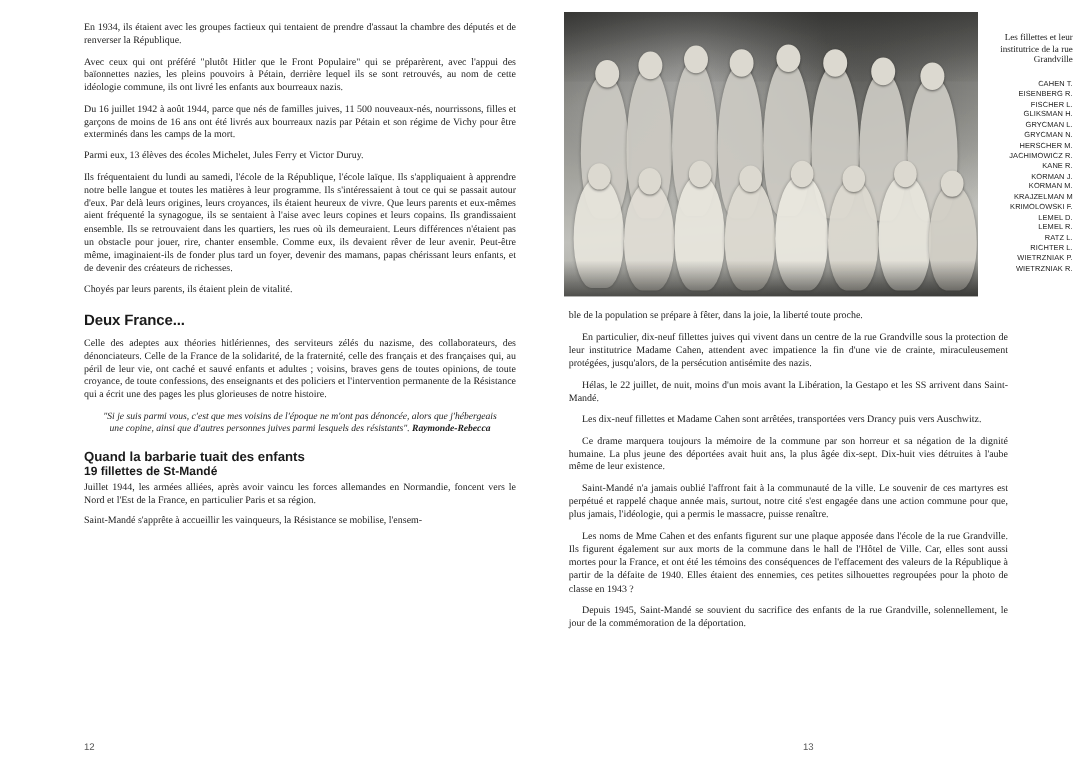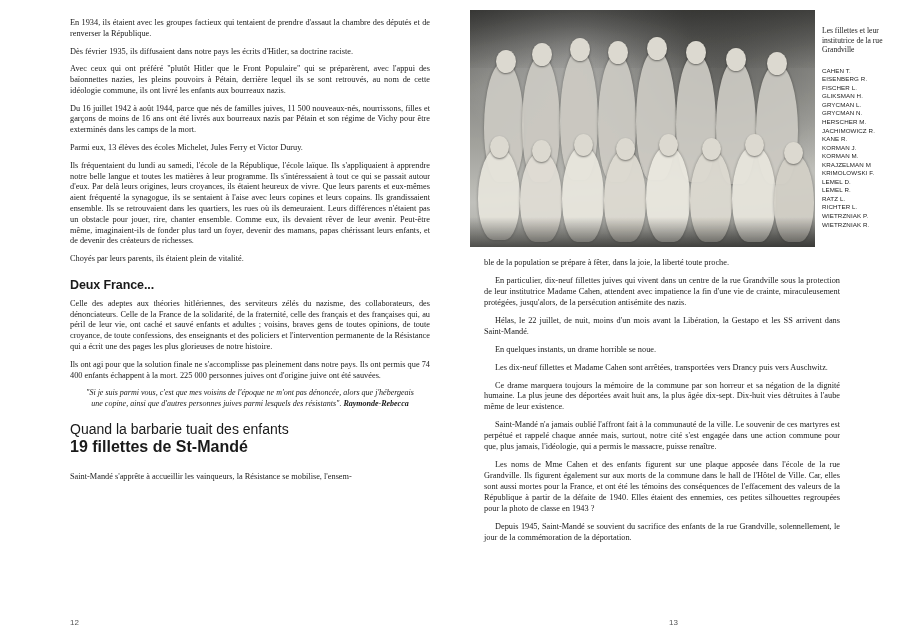--- a/index.html
+++ b/index.html
@@ -37,43 +37,43 @@
   p {
     margin: 0 0 7px 0;
     font-size: 8.3px;
     line-height: 1.30;
     text-align: justify;
     text-indent: 0;
   }
   .col-right p {
     font-size: 8.3px;
     line-height: 1.32;
-    margin: 0 0 7px 14px;
+    margin: 0 0 7px 4px;
   }
   .indent {
     text-indent: 11px;
   }
   h2.section {
     font-family: "Liberation Sans", sans-serif;
     font-size: 12.5px;
     font-weight: bold;
     margin: 13px 0 7px 0;
     letter-spacing: -0.1px;
   }
   h3.sub {
     font-family: "Liberation Sans", sans-serif;
-    font-size: 14px;
-    font-weight: normal;
+    font-size: 11px;
+    font-weight: bold;
     margin: 12px 0 1px 0;
   }
   h4.sub2 {
     font-family: "Liberation Sans", sans-serif;
-    font-size: 16px;
-    font-weight: bold;
-    margin: 0 0 16px 0;
+    font-size: 10px;
+    font-weight: bold;
+    margin: 0 0 2px 0;
   }
   .quote {
     font-style: italic;
     font-size: 8px;
     line-height: 1.30;
     text-align: center;
     margin: 6px 14px 8px 14px;
   }
   .quote .attrib {
     font-style: italic;
@@ -117,20 +117,21 @@
     position: absolute;
     left: 0; right: 0;
     background: linear-gradient(180deg, rgba(40,40,38,0.55), rgba(40,40,38,0.05));
   }
   
   .caption {
     position: absolute;
     left: 822px;
     top: 26px;
     width: 72px;
+    text-align: right;
   }
   .caption .title {
     font-family: "Liberation Serif", serif;
     font-size: 7.6px;
     line-height: 1.26;
     margin-bottom: 12px;
   }
   .caption .names {
     font-family: "Liberation Sans", sans-serif;
     font-size: 6.2px;
@@ -148,39 +149,38 @@
   .folio-left { left: 70px; }
   .folio-right { right: 58px; }
 </style>
 </head>
 <body>
 
 <div class="page">
 
   <div class="col-left">
     <p class="p">En 1934, ils étaient avec les groupes factieux qui tentaient de prendre d'assaut la chambre des députés et de renverser la République.</p>
-    <p class="p">Dès février 1935, ils diffusaient dans notre pays les écrits d'Hitler, sa doctrine raciste.</p>
     <p class="p">Avec ceux qui ont préféré "plutôt Hitler que le Front Populaire" qui se préparèrent, avec l'appui des baïonnettes nazies, les pleins pouvoirs à Pétain, derrière lequel ils se sont retrouvés, au nom de cette idéologie commune, ils ont livré les enfants aux bourreaux nazis.</p>
     <p class="p">Du 16 juillet 1942 à août 1944, parce que nés de familles juives, 11 500 nouveaux-nés, nourrissons, filles et garçons de moins de 16 ans ont été livrés aux bourreaux nazis par Pétain et son régime de Vichy pour être exterminés dans les camps de la mort.</p>
     <p class="p">Parmi eux, 13 élèves des écoles Michelet, Jules Ferry et Victor Duruy.</p>
     <p class="p">Ils fréquentaient du lundi au samedi, l'école de la République, l'école laïque. Ils s'appliquaient à apprendre notre belle langue et toutes les matières à leur programme. Ils s'intéressaient à tout ce qui se passait autour d'eux. Par delà leurs origines, leurs croyances, ils étaient heureux de vivre. Que leurs parents et eux-mêmes aient fréquenté la synagogue, ils se sentaient à l'aise avec leurs copines et leurs copains. Ils grandissaient ensemble. Ils se retrouvaient dans les quartiers, les rues où ils demeuraient. Leurs différences n'étaient pas un obstacle pour jouer, rire, chanter ensemble. Comme eux, ils devaient rêver de leur avenir. Peut-être même, imaginaient-ils de fonder plus tard un foyer, devenir des mamans, papas chérissant leurs enfants, et de devenir des créateurs de richesses.</p>
     <p class="p">Choyés par leurs parents, ils étaient plein de vitalité.</p>
 
     <h2 class="section">Deux France...</h2>
     <p class="p">Celle des adeptes aux théories hitlériennes, des serviteurs zélés du nazisme, des collaborateurs, des dénonciateurs. Celle de la France de la solidarité, de la fraternité, celle des français et des françaises qui, au péril de leur vie, ont caché et sauvé enfants et adultes ; voisins, braves gens de toutes opinions, de toute croyance, de toute confessions, des enseignants et des policiers et l'intervention permanente de la Résistance qui a écrit une des pages les plus glorieuses de notre histoire.</p>
-    <p class="p">Ils ont agi pour que la solution finale ne s'accomplisse pas pleinement dans notre pays. Ils ont permis que 74 400 enfants échappent à la mort. 225 000 personnes juives ont d'origine juive ont été sauvées.</p>
 
     <div class="quote">
       <span>"Si je suis parmi vous, c'est que mes voisins de l'époque ne m'ont pas dénoncée, alors que j'hébergeais une copine, ainsi que d'autres personnes juives parmi lesquels des résistants".</span>
       <span class="attrib">Raymonde-Rebecca</span>
     </div>
 
     <h3 class="sub">Quand la barbarie tuait des enfants</h3>
     <h4 class="sub2">19 fillettes de St-Mandé</h4>
 
+    <p class="p">Juillet 1944, les armées alliées, après avoir vaincu les forces allemandes en Normandie, foncent vers le Nord et l'Est de la France, en particulier Paris et sa région.</p>
     <p class="p">Saint-Mandé s'apprête à accueillir les vainqueurs, la Résistance se mobilise, l'ensem-</p>
   </div>
 
   <div class="photo-wrap">
     <div class="photo-inner">
       <div class="dark-band" style="top:0; height:58px;"></div>
 
       <div class="fig" style="left:14px;  top:52px;  width:40px; height:120px;"></div>
       <div class="fig" style="left:52px;  top:46px;  width:38px; height:126px;"></div>
       <div class="fig" style="left:90px;  top:40px;  width:38px; height:130px;"></div>
@@ -243,21 +243,20 @@
       <div>RICHTER L.</div>
       <div>WIETRZNIAK P.</div>
       <div>WIETRZNIAK R.</div>
     </div>
   </div>
 
   <div class="col-right" style="top:258px;">
     <p class="p">ble de la population se prépare à fêter, dans la joie, la liberté toute proche.</p>
     <p class="p indent">En particulier, dix-neuf fillettes juives qui vivent dans un centre de la rue Grandville sous la protection de leur institutrice Madame Cahen, attendent avec impatience la fin d'une vie de crainte, miraculeusement protégées, jusqu'alors, de la persécution antisémite des nazis.</p>
     <p class="p indent">Hélas, le 22 juillet, de nuit, moins d'un mois avant la Libération, la Gestapo et les SS arrivent dans Saint-Mandé.</p>
-    <p class="p indent">En quelques instants, un drame horrible se noue.</p>
     <p class="p indent">Les dix-neuf fillettes et Madame Cahen sont arrêtées, transportées vers Drancy puis vers Auschwitz.</p>
     <p class="p indent">Ce drame marquera toujours la mémoire de la commune par son horreur et sa négation de la dignité humaine. La plus jeune des déportées avait huit ans, la plus âgée dix-sept. Dix-huit vies détruites à l'aube même de leur existence.</p>
     <p class="p indent">Saint-Mandé n'a jamais oublié l'affront fait à la communauté de la ville. Le souvenir de ces martyres est perpétué et rappelé chaque année mais, surtout, notre cité s'est engagée dans une action commune pour que, plus jamais, l'idéologie, qui a permis le massacre, puisse renaître.</p>
     <p class="p indent">Les noms de Mme Cahen et des enfants figurent sur une plaque apposée dans l'école de la rue Grandville. Ils figurent également sur aux morts de la commune dans le hall de l'Hôtel de Ville. Car, elles sont aussi mortes pour la France, et ont été les témoins des conséquences de l'effacement des valeurs de la République à partir de la défaite de 1940. Elles étaient des ennemies, ces petites silhouettes regroupées pour la photo de classe en 1943 ?</p>
     <p class="p indent">Depuis 1945, Saint-Mandé se souvient du sacrifice des enfants de la rue Grandville, solennellement, le jour de la commémoration de la déportation.</p>
   </div>
 
   <div class="folio folio-left">12</div>
   <div class="folio folio-right">13</div>
 

